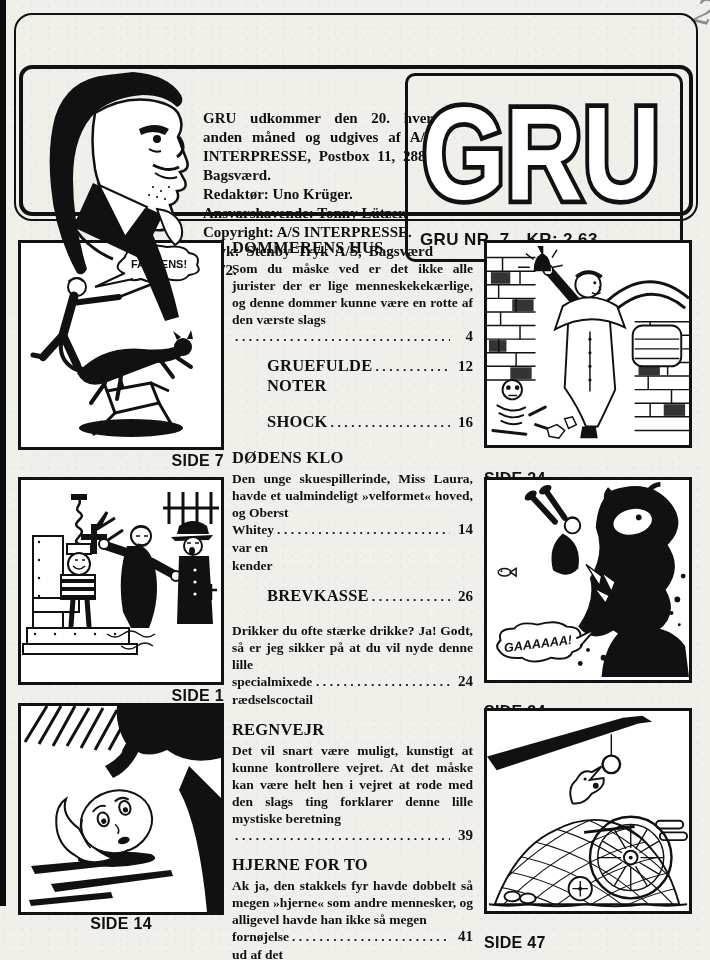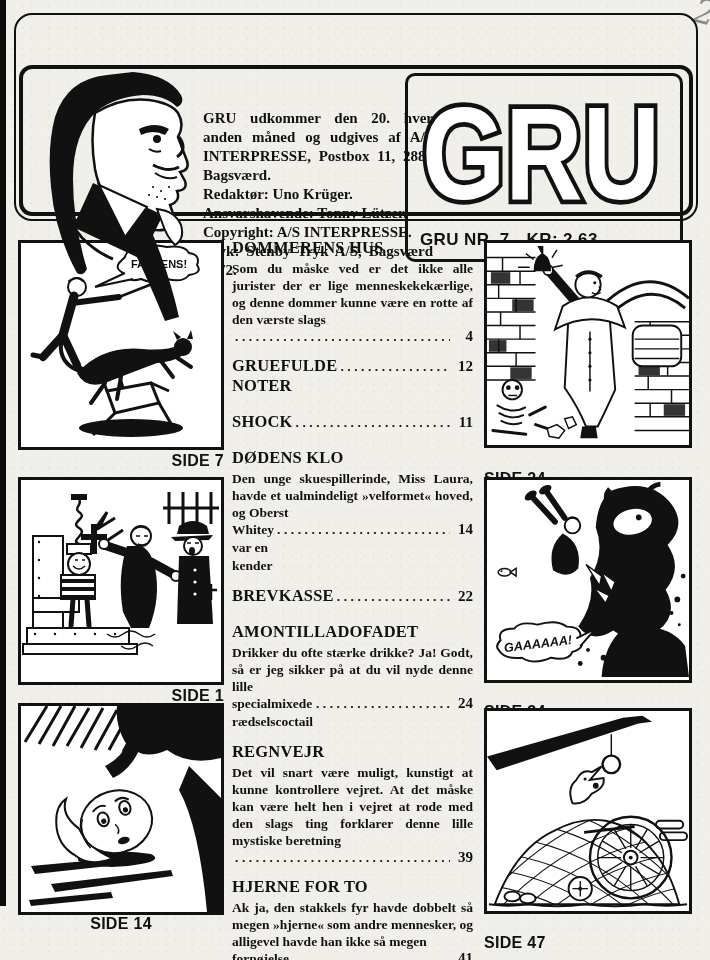--- a/index.html
+++ b/index.html
@@ -21,21 +21,21 @@
   .pub-text{position:absolute;left:180px;top:40px;width:230px;
     font:bold 15px/19px "Liberation Serif",serif;text-align:justify;white-space:pre-line;color:#111;}
   .logo-box{position:absolute;top:4px;right:6px;width:272px;height:183px;
     border:3px solid #111;border-radius:10px;}
   .logo-svg{position:absolute;left:4px;top:4px;width:258px;height:138px;}
   .issue-line{position:absolute;left:12px;bottom:9px;display:flex;gap:17px;
     font:bold 17px "Liberation Sans",sans-serif;letter-spacing:.4px;color:#111;}
   
   .toc{position:absolute;left:232px;top:238px;width:241px;color:#111;}
   .toc-entry{margin-bottom:11px;}
-  .toc-entry.gap{margin-bottom:16px;}
+  .toc-entry.gap{margin-bottom:16px;margin-left:35px;}
   .toc-title{font:bold 16.5px/20px "Liberation Serif",serif;letter-spacing:.2px;margin-bottom:2px;}
   .toc-desc{font:bold 13.5px/17px "Liberation Serif",serif;text-align:justify;}
   .toc-line{display:flex;align-items:baseline;font:bold 13.5px/18px "Liberation Serif",serif;}
   .toc-line .toc-title-inline{font:bold 16.5px/20px "Liberation Serif",serif;letter-spacing:.2px;}
   .dots{flex:1 1 auto;overflow:hidden;white-space:nowrap;letter-spacing:3.5px;
     font:bold 13.5px "Liberation Serif",serif;margin:0 5px 0 3px;}
   .pagenum{font:bold 15px "Liberation Serif",serif;min-width:18px;text-align:right;}
   
   .art{position:absolute;background:#fff;border:3px solid #111;}
   .art svg{display:block;width:100%;height:100%;}
@@ -113,44 +113,43 @@
         <span class="toc-title-inline">GRUEFULDE NOTER</span>
         <span class="dots">........................................................................................................................</span>
         <span class="pagenum">12</span>
       </div>
     </div>
 
     <div class="toc-entry gap">
       <div class="toc-line">
         <span class="toc-title-inline">SHOCK</span>
         <span class="dots">........................................................................................................................</span>
-        <span class="pagenum">11</span>
+        <span class="pagenum">16</span>
       </div>
     </div>
 
     <div class="toc-entry">
       <div class="toc-title">DØDENS KLO</div>
       <div class="toc-desc">Den unge skuespillerinde, Miss Laura, havde et ualmindeligt »velformet« hoved, og Oberst</div>
       <div class="toc-line">
         <span>Whitey var en kender</span>
         <span class="dots">........................................................................................................................</span>
         <span class="pagenum">14</span>
       </div>
     </div>
 
     <div class="toc-entry gap">
       <div class="toc-line">
         <span class="toc-title-inline">BREVKASSE</span>
         <span class="dots">........................................................................................................................</span>
-        <span class="pagenum">22</span>
+        <span class="pagenum">26</span>
       </div>
     </div>
 
     <div class="toc-entry">
-      <div class="toc-title">AMONTILLADOFADET</div>
       <div class="toc-desc">Drikker du ofte stærke drikke? Ja! Godt, så er jeg sikker på at du vil nyde denne lille</div>
       <div class="toc-line">
         <span>specialmixede rædselscoctail</span>
         <span class="dots">........................................................................................................................</span>
         <span class="pagenum">24</span>
       </div>
     </div>
 
     <div class="toc-entry">
       <div class="toc-title">REGNVEJR</div>

